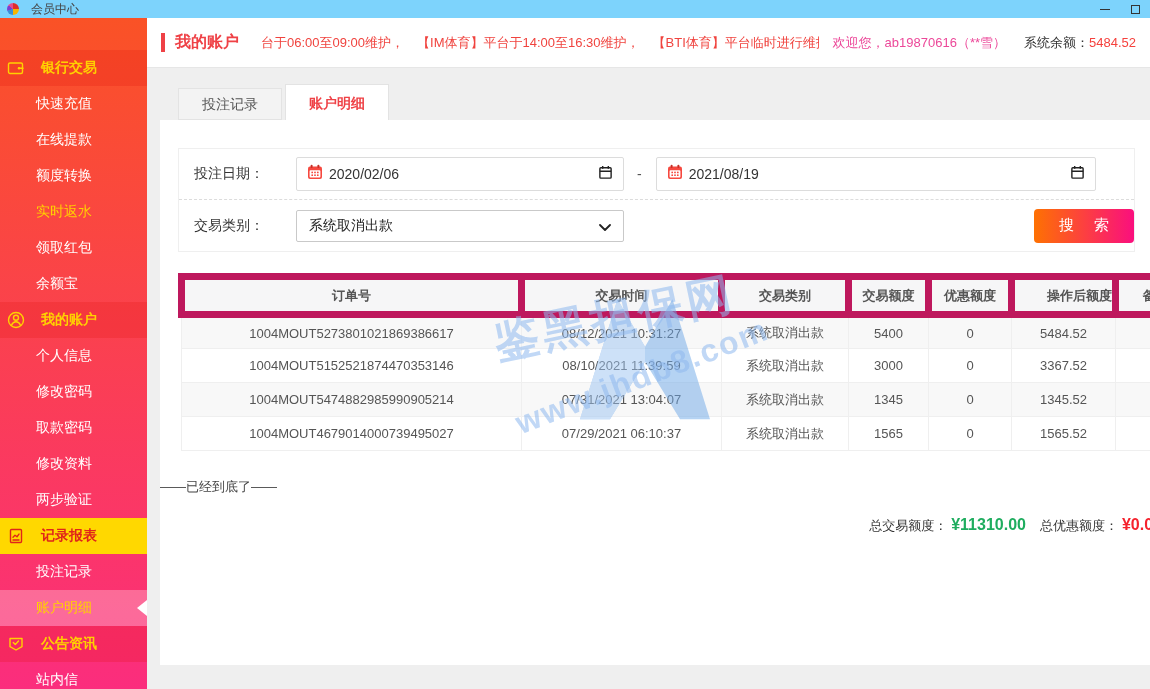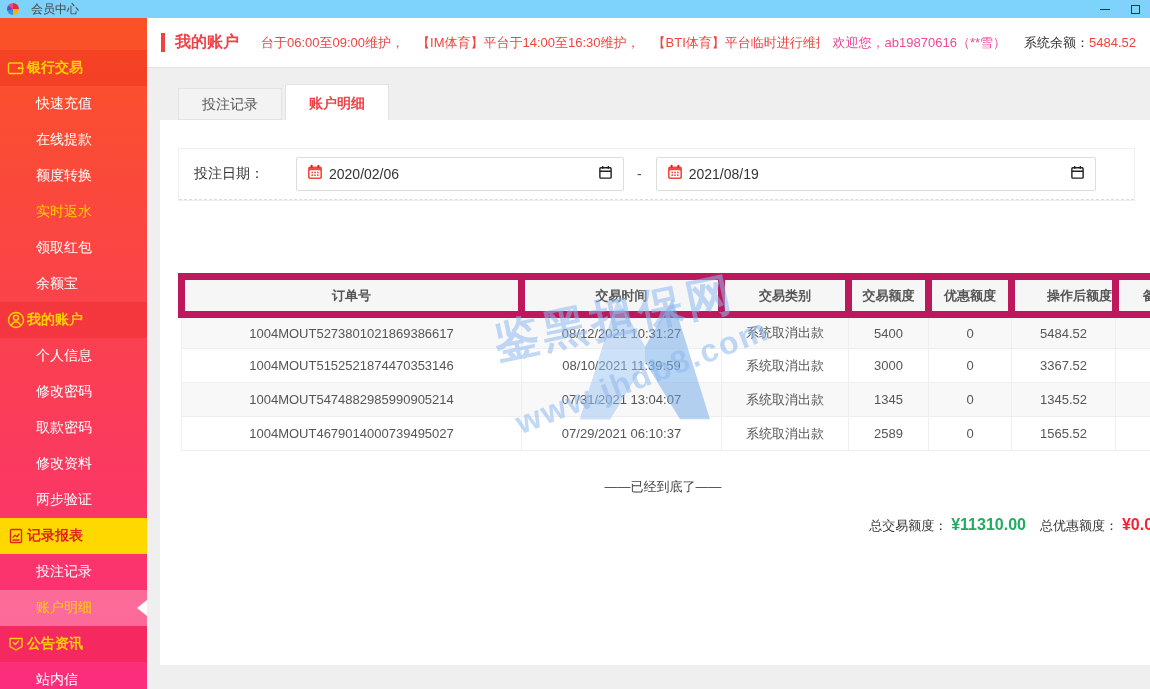--- a/index.html
+++ b/index.html
@@ -18,21 +18,21 @@
   .glyph-min { width:10px; border-top:1.4px solid #333; display:block; }
   .glyph-max { width:9px; height:9px; border:1.4px solid #333; display:block; }
 
   
   .sidebar { position:absolute; left:0; top:18px; width:147px; height:671px;
     background:linear-gradient(180deg, var(--sidebar_top) 0%, var(--sidebar_bottom) 100%);
     z-index:5; overflow:hidden; }
   #sidebar-menu { margin-top:32px; }
   .s-section, .s-item { height:36px; display:flex; align-items:center;
     font-size:14px; cursor:pointer; position:relative; }
-  .s-section { padding-left:6px; gap:2px; color:var(--highlight_yellow); font-weight:bold;
+  .s-section { padding-left:6px; gap:16px; color:var(--highlight_yellow); font-weight:bold;
     background:rgba(222,18,12,0.22); }
   .s-section.selected { background:var(--section_selected_bg); color:var(--section_selected_text); }
   .s-item { padding-left:36px; color:#ffffff; }
   .s-item.hl { color:var(--highlight_yellow); }
   .s-item.active { background:rgba(255,255,255,0.28); color:var(--highlight_yellow); }
   .s-item.active::after { content:""; position:absolute; right:0; top:50%;
     transform:translateY(-50%); width:0; height:0;
     border-top:8px solid transparent; border-bottom:8px solid transparent;
     border-right:10px solid #ffffff; }
   .s-icon { width:19px; height:19px; display:flex; align-items:center; justify-content:center; }
@@ -77,21 +77,21 @@
     font-family:inherit; }
 
   
   .recordtable { position:absolute; left:18px; top:153px; width:1014px;
     border-collapse:collapse; table-layout:fixed; }
   .recordtable th { height:38px; background:#f6f6f7; border:7px solid #be185d;
     font-size:13px; color:#555; font-weight:bold; text-align:center; }
   .recordtable td { height:34px; border:1px solid #efefef; font-size:13px; color:#555; text-align:center; }
   .recordtable tbody tr:nth-child(odd) { background:#f8f8f8; }
 
-  .endtext { position:absolute; left:16px; right:0; top:358px; text-align:center; font-size:13px; color:#444; }
+  .endtext { position:absolute; left:0; right:0; top:358px; text-align:left; font-size:13px; color:#444; }
 
   .totals { position:absolute; right:-12px; top:396px; white-space:nowrap;
     display:flex; align-items:baseline; font-size:13px; color:#333; }
   .totalval { font-size:16px; font-weight:bold; margin-left:4px; }
   .totalval.green { color:var(--total_green); }
   .totalval.red { color:var(--total_red); }
   .totals .lbl2 { margin-left:14px; }
 
   
   .watermark { position:absolute; left:0; top:0; right:0; bottom:0; pointer-events:none; z-index:6; }
@@ -272,20 +272,32 @@
             </span>
             <span class="dateval">2021/08/19</span>
             <span>
               <svg viewBox="0 0 16 16" width="15" height="15" fill="none" stroke="#222" stroke-width="1.5">
                   <rect x="2" y="3" width="12" height="11" rx="1"></rect>
                   <path d="M5 1v3M11 1v3M2 6.6h12"></path>
                 </svg>
             </span>
           </div>
         </div>
+        <div class="frow">
+          <span class="flabel">交易类别：</span>
+          <div class="selectbox">
+            <span class="selectval">系统取消出款</span>
+            <span>
+              <svg viewBox="0 0 12 7" width="12" height="7" fill="none" stroke="#222" stroke-width="1.8" stroke-linecap="round" stroke-linejoin="round">
+                  <path d="M1 1l5 5 5-5"></path>
+                </svg>
+            </span>
+          </div>
+          <button class="searchbtn">搜 索</button>
+        </div>
       </div>
 
       <table class="recordtable">
         <thead>
             <tr id="thead-row">
               <th style="width: 340px;">订单号</th>
               <th style="width: 200px;">交易时间</th>
               <th style="width: 127px;">交易类别</th>
               <th style="width: 80px;">交易额度</th>
               <th style="width: 83px;">优惠额度</th>
@@ -318,21 +330,21 @@
               <td>系统取消出款</td>
               <td>1345</td>
               <td>0</td>
               <td>1345.52</td>
               <td></td>
             </tr>
             <tr>
               <td>1004MOUT4679014000739495027</td>
               <td>07/29/2021 06:10:37</td>
               <td>系统取消出款</td>
-              <td>2589</td>
+              <td>1565</td>
               <td>0</td>
               <td>1565.52</td>
               <td></td>
             </tr>
           </tbody>
       </table>
 
       <div class="endtext">——已经到底了——</div>
 
       <div class="totals">

